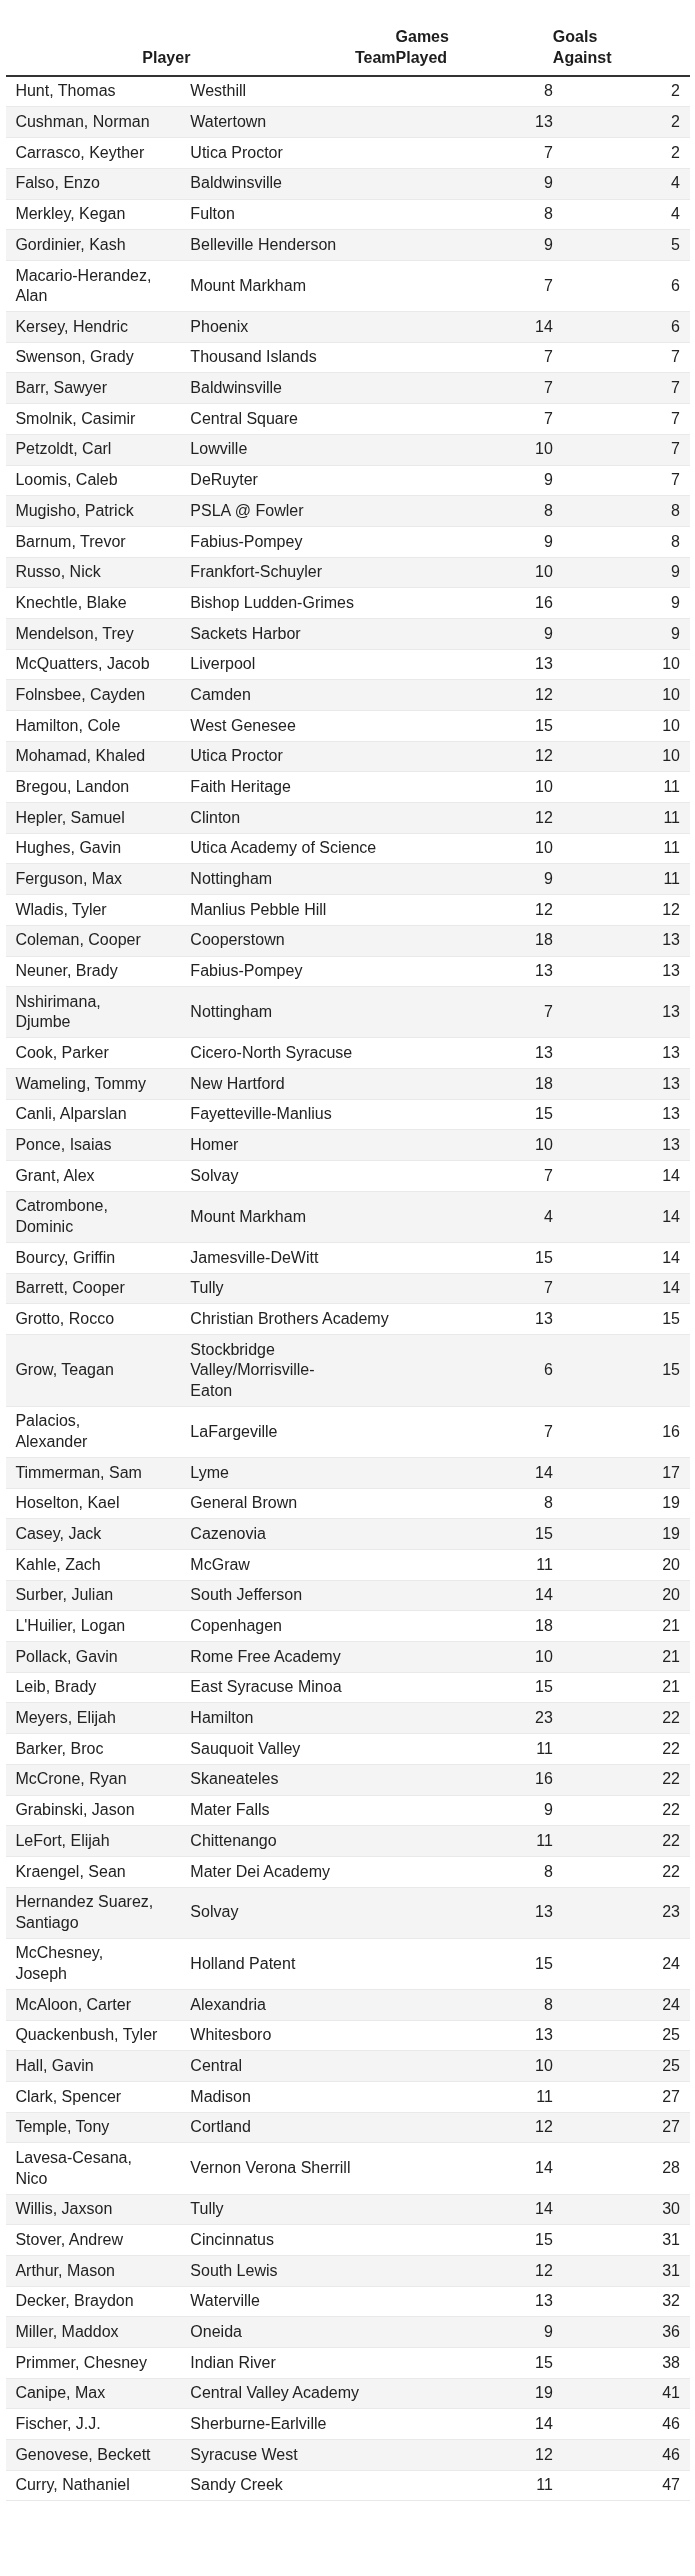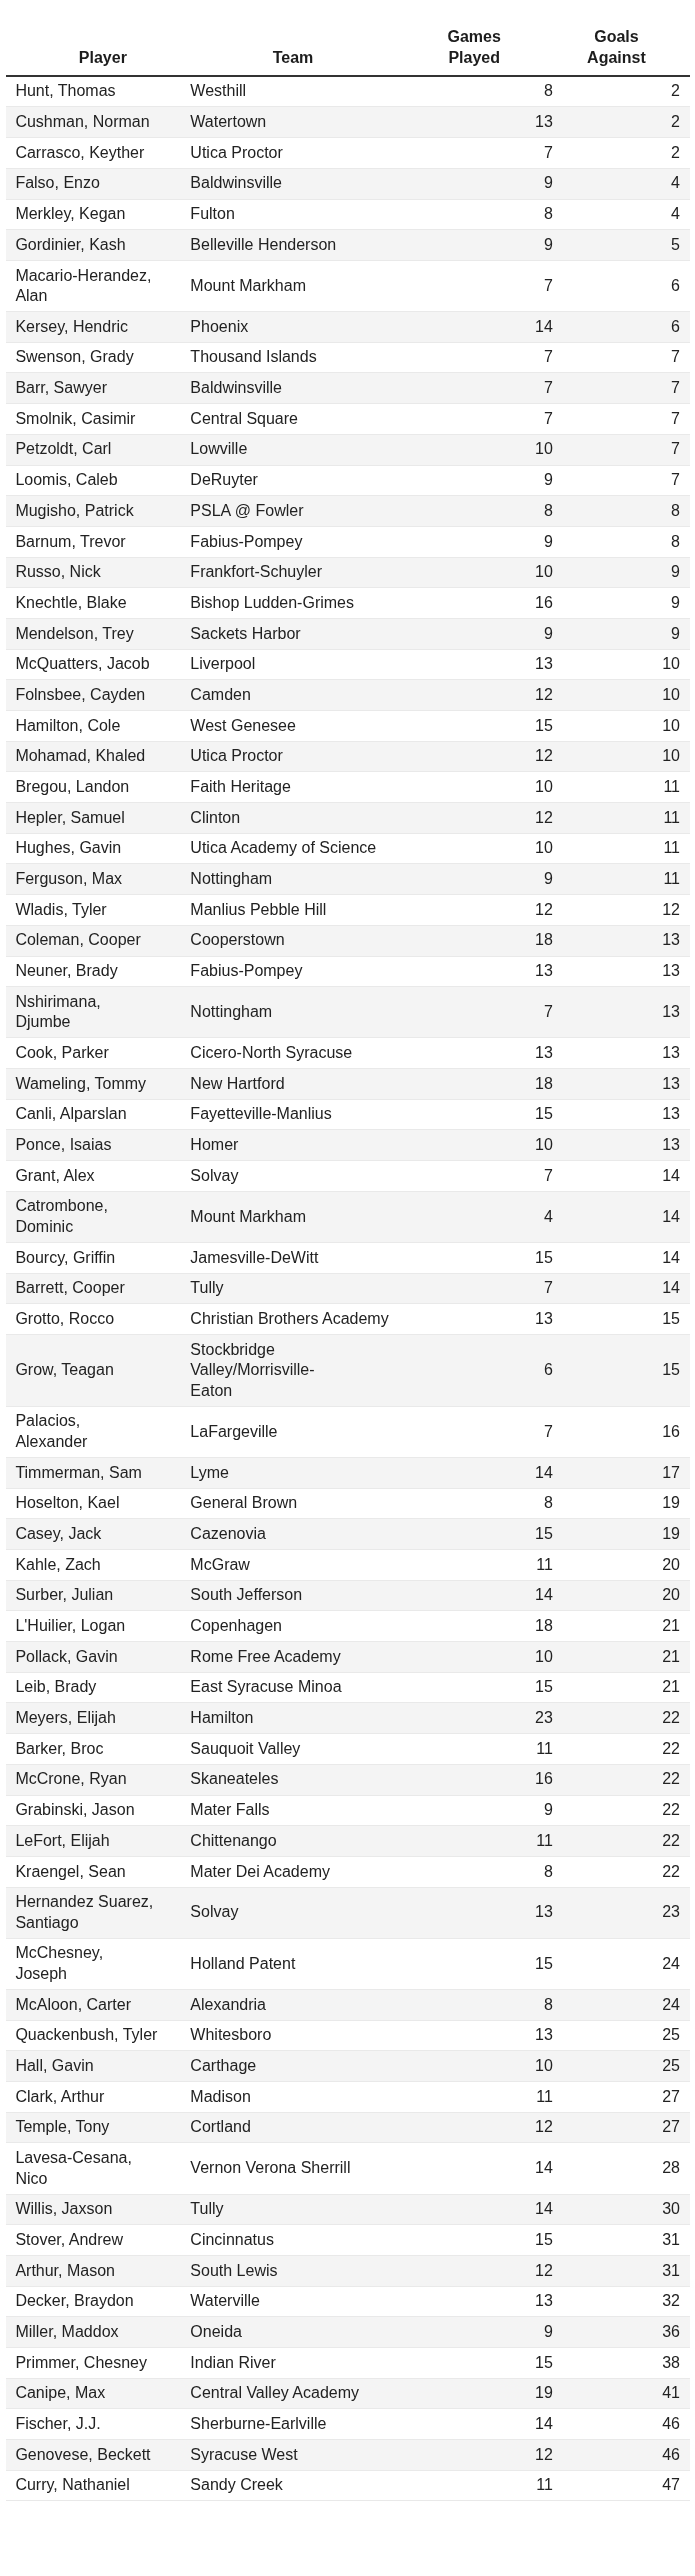--- a/index.html
+++ b/index.html
@@ -23,28 +23,28 @@
   }
   col.c-player { width: 27%; }
   col.c-team   { width: 30%; }
   col.c-games  { width: 23%; }
   col.c-goals  { width: 20%; }
 
   thead th {
     font-size: 16px;
     font-weight: bold;
     color: #1d1d1d;
-    text-align: center;
+    text-align: right;
     vertical-align: bottom;
     line-height: 20.5px;
     padding: 27px 0 6.8px 0;
     border-bottom: 2.3px solid #333333;
     white-space: pre-line;
   }
-  thead th.num { text-align: center; }
+  thead th.num { text-align: left; }
   thead th.first { padding-left: 9.7px; }
   thead th.last  { padding-right: 9.7px; }
 
   tbody td {
     font-size: 16px;
     line-height: 20.5px;
     color: #222222;
     padding: 4.6px 0;
     vertical-align: middle;
     border-bottom: 1.1px solid #e9e9e9;
@@ -440,26 +440,26 @@
           <td class="num last">24</td>
         </tr>
         <tr>
           <td class="first">Quackenbush, Tyler</td>
           <td>Whitesboro</td>
           <td class="num">13</td>
           <td class="num last">25</td>
         </tr>
         <tr>
           <td class="first">Hall, Gavin</td>
-          <td>Carthage</td>
+          <td>Central</td>
           <td class="num">10</td>
           <td class="num last">25</td>
         </tr>
         <tr>
-          <td class="first">Clark, Arthur</td>
+          <td class="first">Clark, Spencer</td>
           <td>Madison</td>
           <td class="num">11</td>
           <td class="num last">27</td>
         </tr>
         <tr>
           <td class="first">Temple, Tony</td>
           <td>Cortland</td>
           <td class="num">12</td>
           <td class="num last">27</td>
         </tr>

